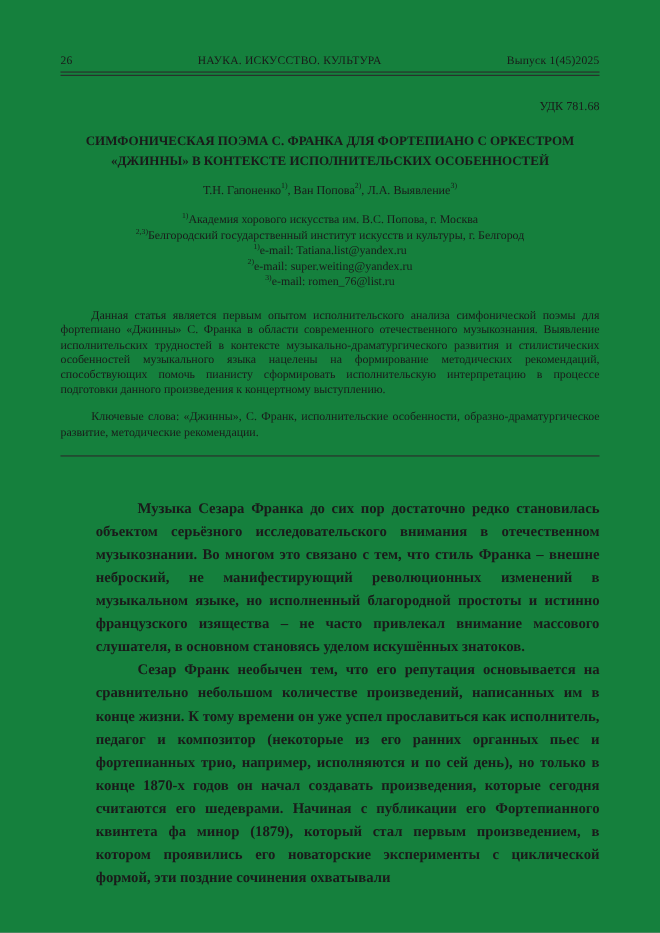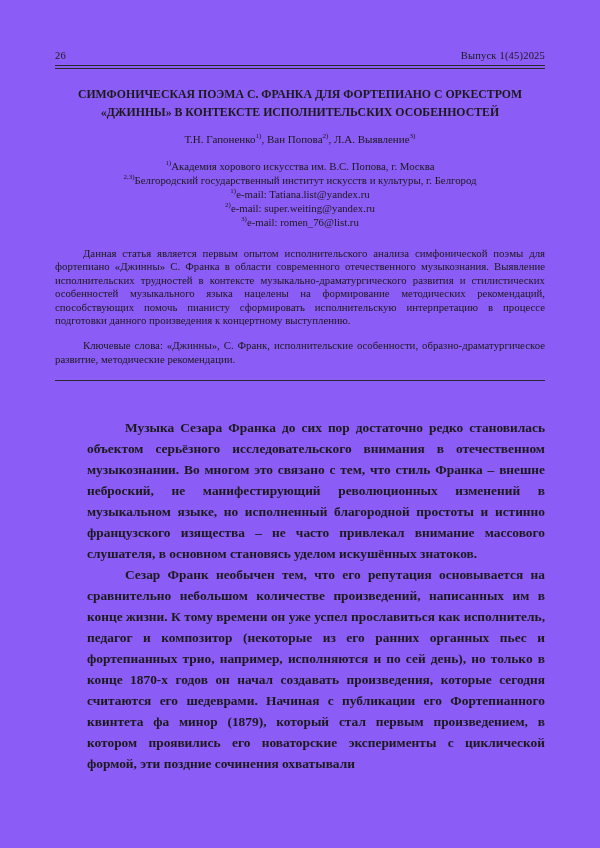--- a/index.html
+++ b/index.html
@@ -5,21 +5,21 @@
   html, body {
     margin: 0;
     padding: 0;
     background: #9a9a9a;
   }
   .page {
     position: relative;
     width: 600px;
     height: 848px;
     margin: 0 auto;
-    background: #8b5cf6;
+    background: #15803d;
     font-family: "Liberation Serif", "DejaVu Serif", serif;
     color: #1a1a1a;
     box-sizing: border-box;
     padding: 50px 55px 40px 55px;
     overflow: hidden;
   }
   
   .running-head {
     display: flex;
     justify-content: space-between;
@@ -99,24 +99,26 @@
     margin: 0;
   }
 </style>
 </head>
 <body>
 
 <div class="page">
 
   <div class="running-head">
     <span>26</span>
+    <span class="center">НАУКА. ИСКУССТВО. КУЛЬТУРА</span>
     <span>Выпуск 1(45)2025</span>
   </div>
   <div class="head-rule"></div>
 
+  <div class="udk">УДК 781.68</div>
 
   <div class="article-title">СИМФОНИЧЕСКАЯ ПОЭМА С. ФРАНКА ДЛЯ ФОРТЕПИАНО С ОРКЕСТРОМ «ДЖИННЫ» В КОНТЕКСТЕ ИСПОЛНИТЕЛЬСКИХ ОСОБЕННОСТЕЙ</div>
 
   <div class="authors">
     <span>Т.Н. Гапоненко</span><sup>1)</sup><span>, </span>
     <span>Ван Попова</span><sup>2)</sup><span>, </span>
     <span>Л.А. Выявление</span><sup>3)</sup>
   </div>
 
   <div class="affiliations">

